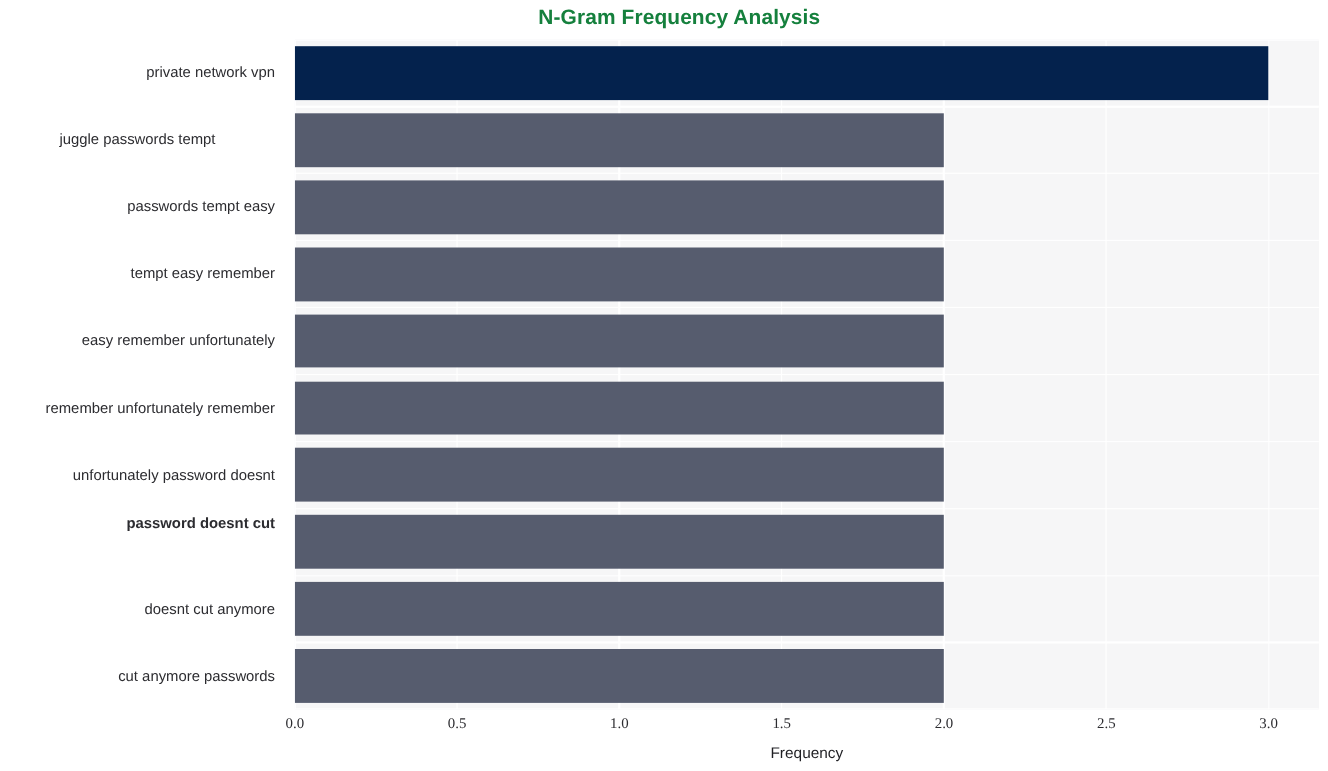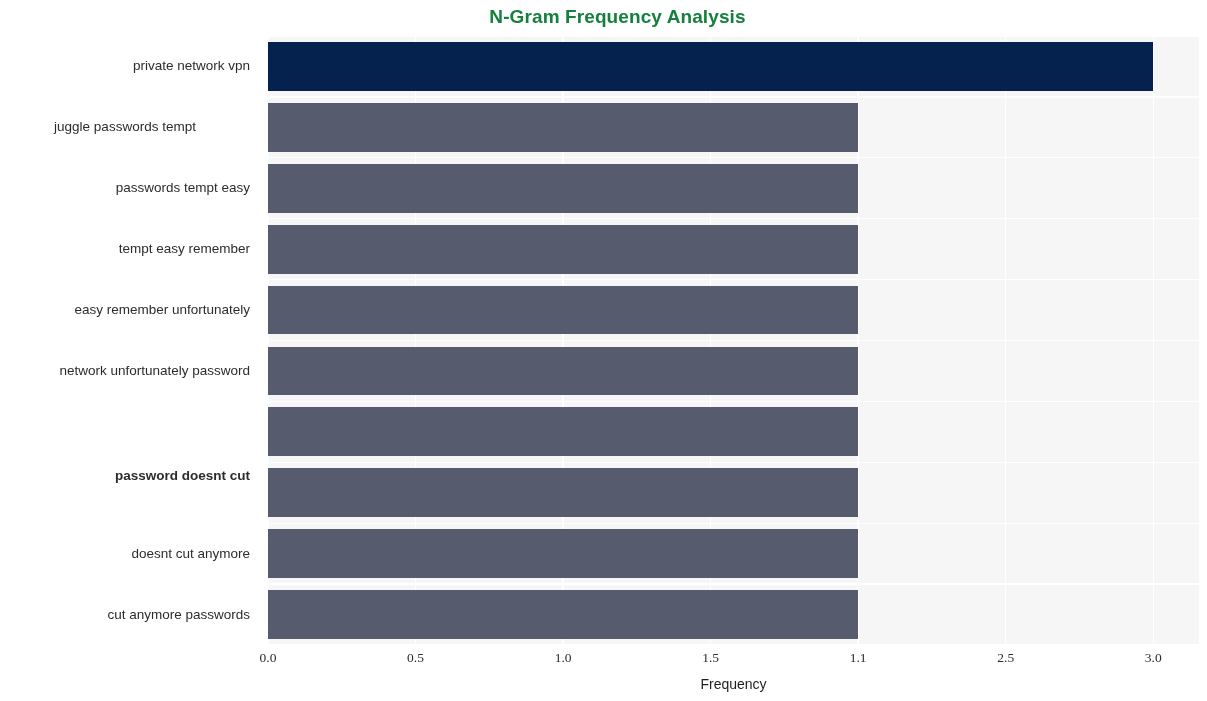--- a/index.html
+++ b/index.html
@@ -152,31 +152,32 @@
         <div class="bar" title="cut anymore passwords: 2" style="top: 554.19px; height: 48.72px; width: 590.174px; background: rgb(86, 92, 110);"></div>
       </div>
   </div>
 
   <div id="ytick-layer">
       <div class="ytick" style="top: 23.45px; padding-right: 8px;">private network vpn</div>
       <div class="ytick" style="top: 84.35px; padding-right: 8px; text-align: center;">juggle passwords tempt</div>
       <div class="ytick" style="top: 145.25px; padding-right: 8px;">passwords tempt easy</div>
       <div class="ytick" style="top: 206.15px; padding-right: 8px;">tempt easy remember</div>
       <div class="ytick" style="top: 267.05px; padding-right: 8px;">easy remember unfortunately</div>
-      <div class="ytick" style="top: 327.95px; padding-right: 8px;">network unfortunately password</div>
+      <div class="ytick" style="top: 327.95px; padding-right: 8px;">remember unfortunately remember</div>
+      <div class="ytick" style="top: 388.85px; padding-right: 8px;">unfortunately password doesnt</div>
       <div class="ytick" style="top: 433px; padding-right: 8px; font-weight: bold;">password doesnt cut</div>
       <div class="ytick" style="top: 510.65px; padding-right: 8px;">doesnt cut anymore</div>
       <div class="ytick" style="top: 571.55px; padding-right: 8px;">cut anymore passwords</div>
     </div>
 
   <div id="xtick-layer">
       <div class="xtick" style="left: 0px;">0.0</div>
       <div class="xtick" style="left: 147.544px;">0.5</div>
       <div class="xtick" style="left: 295.087px;">1.0</div>
       <div class="xtick" style="left: 442.631px;">1.5</div>
-      <div class="xtick" style="left: 590.174px;">1.1</div>
+      <div class="xtick" style="left: 590.174px;">2.0</div>
       <div class="xtick" style="left: 737.718px;">2.5</div>
       <div class="xtick" style="left: 885.261px;">3.0</div>
     </div>
 
   <div id="xlabel">Frequency</div>
 
 </div>
 
 </body></html>

